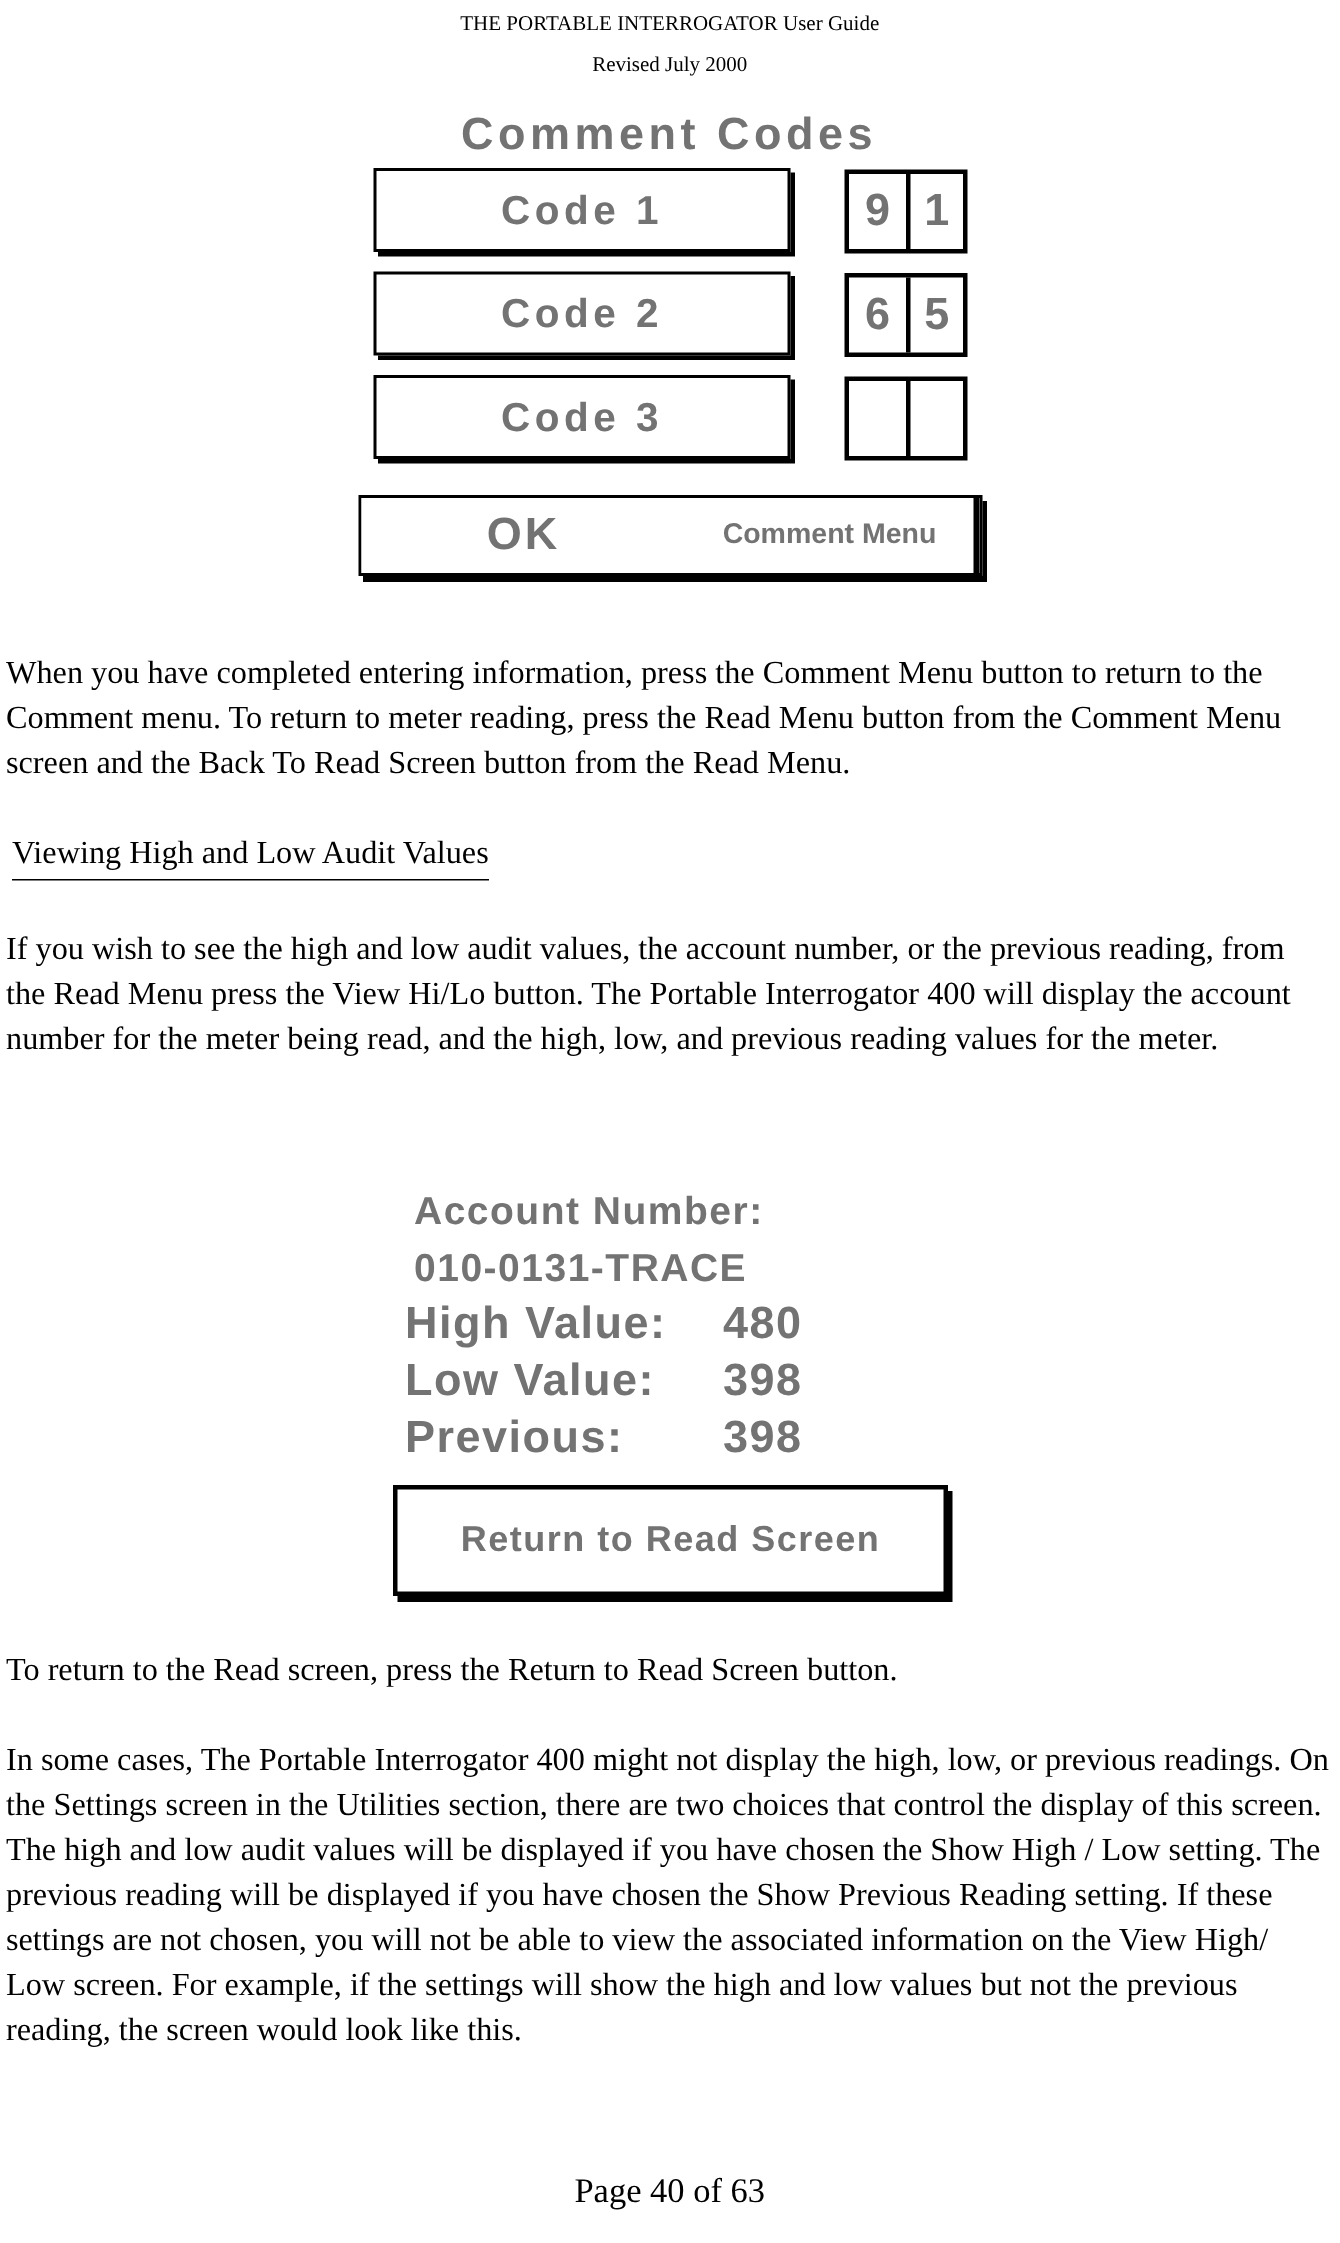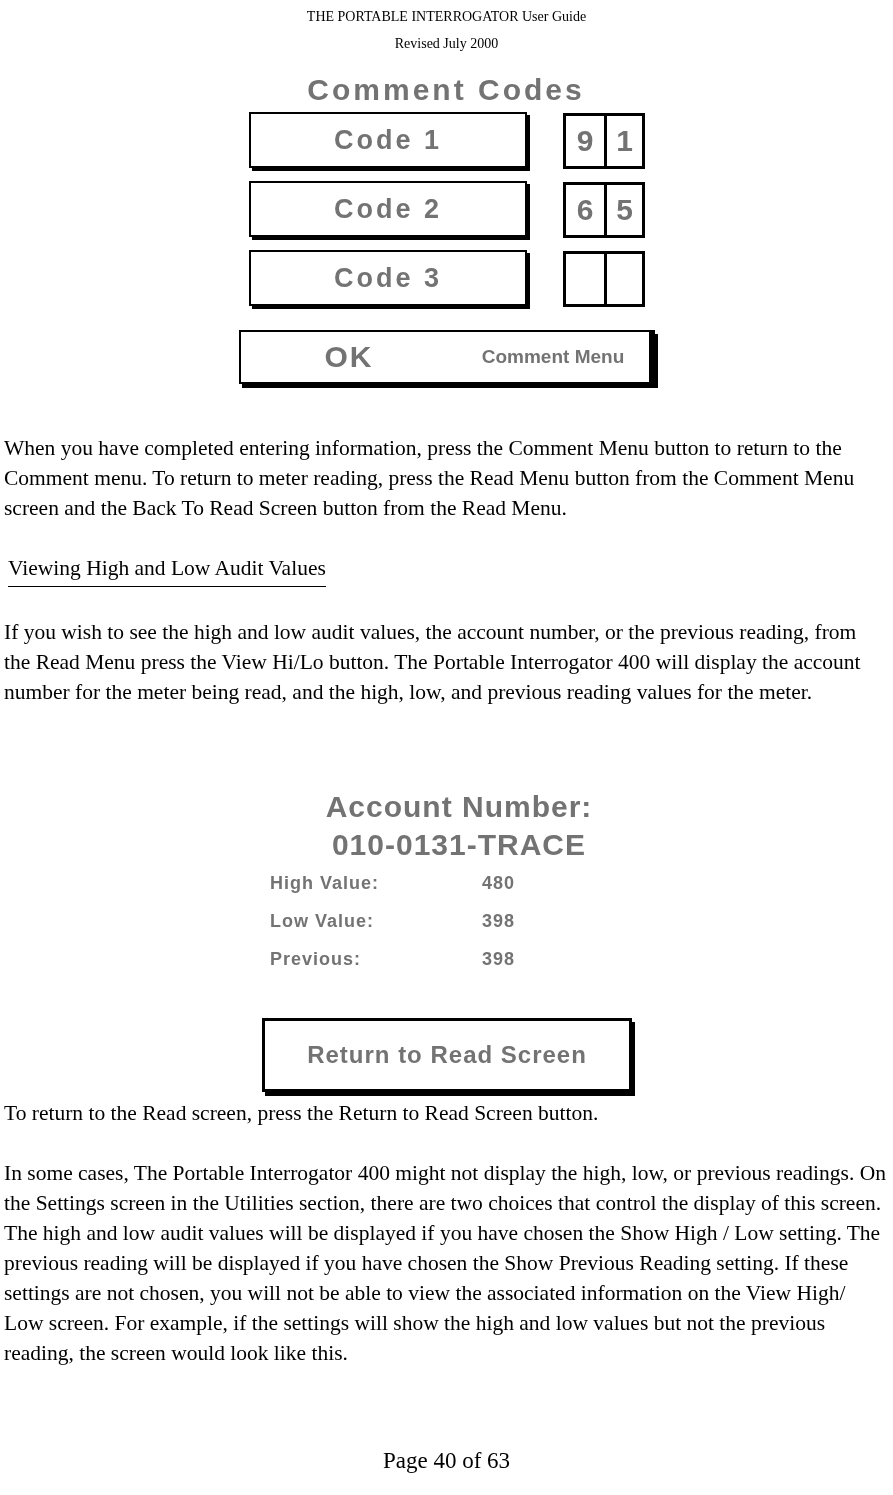--- a/index.html
+++ b/index.html
@@ -141,38 +141,37 @@
 
   
   #lcd-hilo {
     position: absolute;
     left: 262px;
     top: 788px;
     width: 380px;
     height: 285px;
   }
   .hilo-centered {
-    text-align: center;
-    font-size: 30px;
+    font-size: 26px;
     letter-spacing: 1px;
     line-height: 38px;
     padding-left: 14px;
   }
   .hilo-row {
     display: flex;
-    font-size: 18px;
+    font-size: 30px;
     letter-spacing: 1px;
     line-height: 38px;
     height: 38px;
   }
   .hilo-label { width: 196px; text-align: left; padding-left: 8px; box-sizing: border-box; }
   .hilo-value { text-align: center; margin-left: 24px; }
 
   .hilo-btn {
-    margin-top: 40px;
+    margin-top: 12px;
     width: 370px;
     height: 74px;
     border: 3px solid #000;
     box-shadow: 3px 4px 0 0 #000;
     display: flex;
     align-items: center;
     justify-content: center;
     font-size: 24px;
     letter-spacing: 1px;
     box-sizing: border-box;

